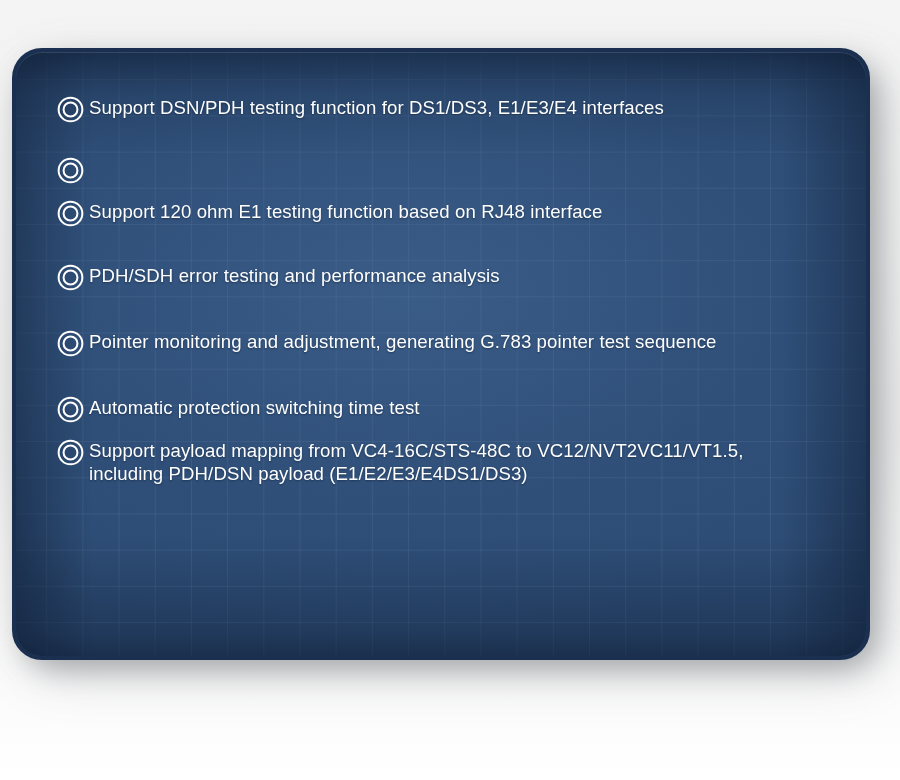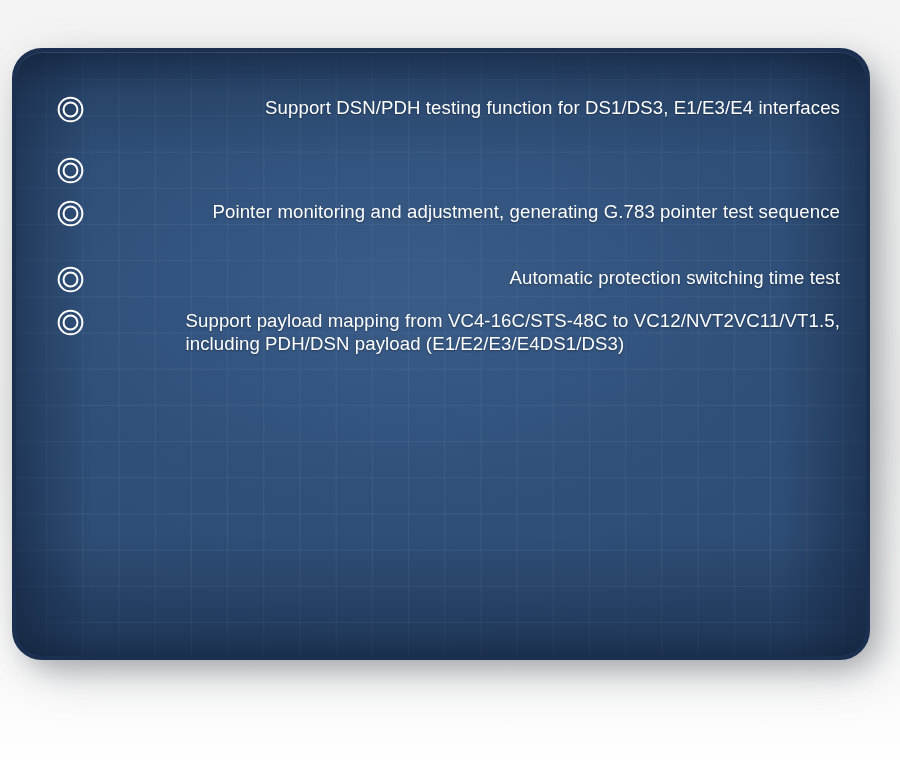--- a/index.html
+++ b/index.html
@@ -93,21 +93,20 @@
     right: 26px;
     top: 44px;
     bottom: 0;
   }
 
   .item {
     display: flex;
     align-items: flex-start;
     gap: 5px;
     margin-bottom: 26px;
-    justify-content: space-between;
   }
 
   .bullet {
     flex: 0 0 auto;
     width: 27px;
     height: 27px;
     margin-top: 0px;
     display: block;
   }
 
@@ -156,21 +155,35 @@
         <div class="item-text">Support DSN/PDH testing function for DS1/DS3, E1/E3/E4 interfaces</div>
       </div>
 
       <div class="item r2">
         <svg class="bullet" viewBox="0 0 28 28">
           <circle cx="14" cy="14" r="12.3" fill="none" stroke="#ffffff" stroke-width="2.1"></circle>
           <circle cx="14" cy="14" r="7.2" fill="none" stroke="#ffffff" stroke-width="2.1"></circle>
         </svg>
       </div>
 
-
+      <div class="item r3">
+        <svg class="bullet" viewBox="0 0 28 28">
+          <circle cx="14" cy="14" r="12.3" fill="none" stroke="#ffffff" stroke-width="2.1"></circle>
+          <circle cx="14" cy="14" r="7.2" fill="none" stroke="#ffffff" stroke-width="2.1"></circle>
+        </svg>
+        <div class="item-text">Support 120 ohm E1 testing function based on RJ48 interface</div>
+      </div>
+
+      <div class="item r4">
+        <svg class="bullet" viewBox="0 0 28 28">
+          <circle cx="14" cy="14" r="12.3" fill="none" stroke="#ffffff" stroke-width="2.1"></circle>
+          <circle cx="14" cy="14" r="7.2" fill="none" stroke="#ffffff" stroke-width="2.1"></circle>
+        </svg>
+        <div class="item-text">PDH/SDH error testing and performance analysis</div>
+      </div>
 
 
       <div class="item r6">
         <svg class="bullet" viewBox="0 0 28 28">
           <circle cx="14" cy="14" r="12.3" fill="none" stroke="#ffffff" stroke-width="2.1"></circle>
           <circle cx="14" cy="14" r="7.2" fill="none" stroke="#ffffff" stroke-width="2.1"></circle>
         </svg>
         <div class="item-text">Pointer monitoring and adjustment, generating G.783 pointer test sequence</div>
       </div>
 

